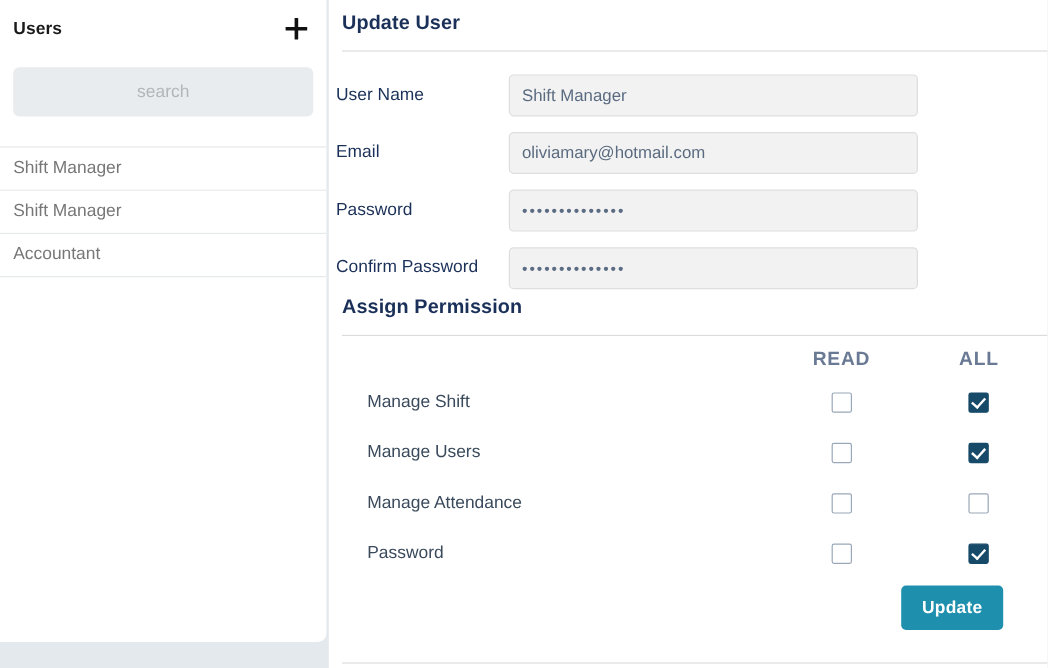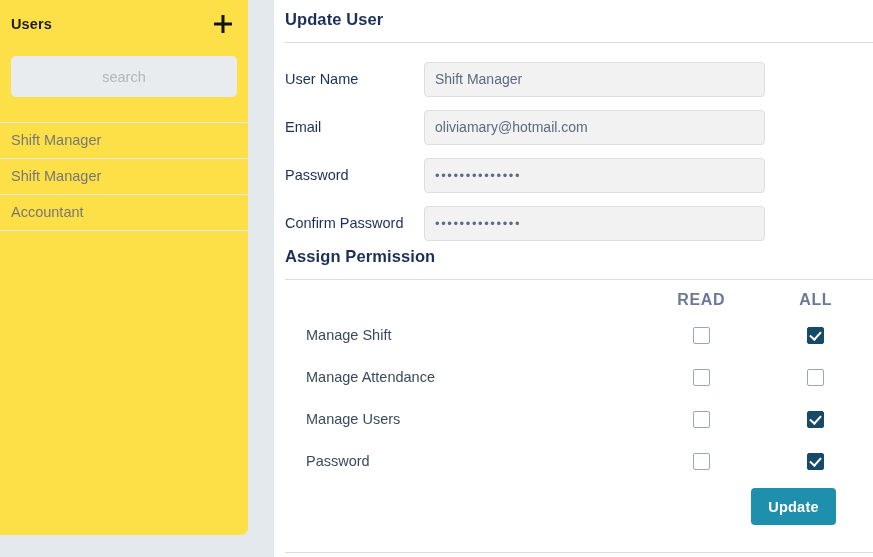--- a/index.html
+++ b/index.html
@@ -13,23 +13,23 @@
     font-family: "Liberation Sans", sans-serif;
     overflow: hidden;
     position: relative;
   }
 
   
   #sidebar-card {
     position: absolute;
     left: 0;
     top: 0;
-    width: 248px;
+    width: 272px;
     height: 535px;
-    background: #fde047;
+    background: #ffffff;
     border-bottom-right-radius: 7px;
     box-sizing: border-box;
     overflow: hidden;
   }
   #sidebar-header {
     height: 48px;
     display: flex;
     align-items: center;
     justify-content: space-between;
     padding: 0 14px 0 11px;
@@ -152,21 +152,21 @@
     top: 55px;
     width: 599px;
   }
   .form-row {
     display: flex;
     align-items: center;
     height: 48px;
   }
   .form-label {
     width: 150px;
-    padding-left: 11px;
+    padding-left: 6px;
     box-sizing: border-box;
     font-size: 14.5px;
     color: #1b3058;
     font-weight: normal;
   }
   .form-input {
     width: 341px;
     height: 35px;
     background: #f2f2f2;
     border: 1px solid #dedede;
@@ -349,35 +349,35 @@
       <tr>
         <td class="perm-name">Manage Shift</td>
         <td>
           <span class="checkbox"></span>
         </td>
         <td>
           <span class="checkbox checked"></span>
         </td>
       </tr>
       <tr>
+        <td class="perm-name">Manage Users</td>
+        <td>
+          <span class="checkbox"></span>
+        </td>
+        <td>
+          <span class="checkbox checked"></span>
+        </td>
+      </tr>
+      <tr>
         <td class="perm-name">Manage Attendance</td>
         <td>
           <span class="checkbox"></span>
         </td>
         <td>
           <span class="checkbox"></span>
-        </td>
-      </tr>
-      <tr>
-        <td class="perm-name">Manage Users</td>
-        <td>
-          <span class="checkbox"></span>
-        </td>
-        <td>
-          <span class="checkbox checked"></span>
         </td>
       </tr>
       <tr>
         <td class="perm-name">Password</td>
         <td>
           <span class="checkbox"></span>
         </td>
         <td>
           <span class="checkbox checked"></span>
         </td>

